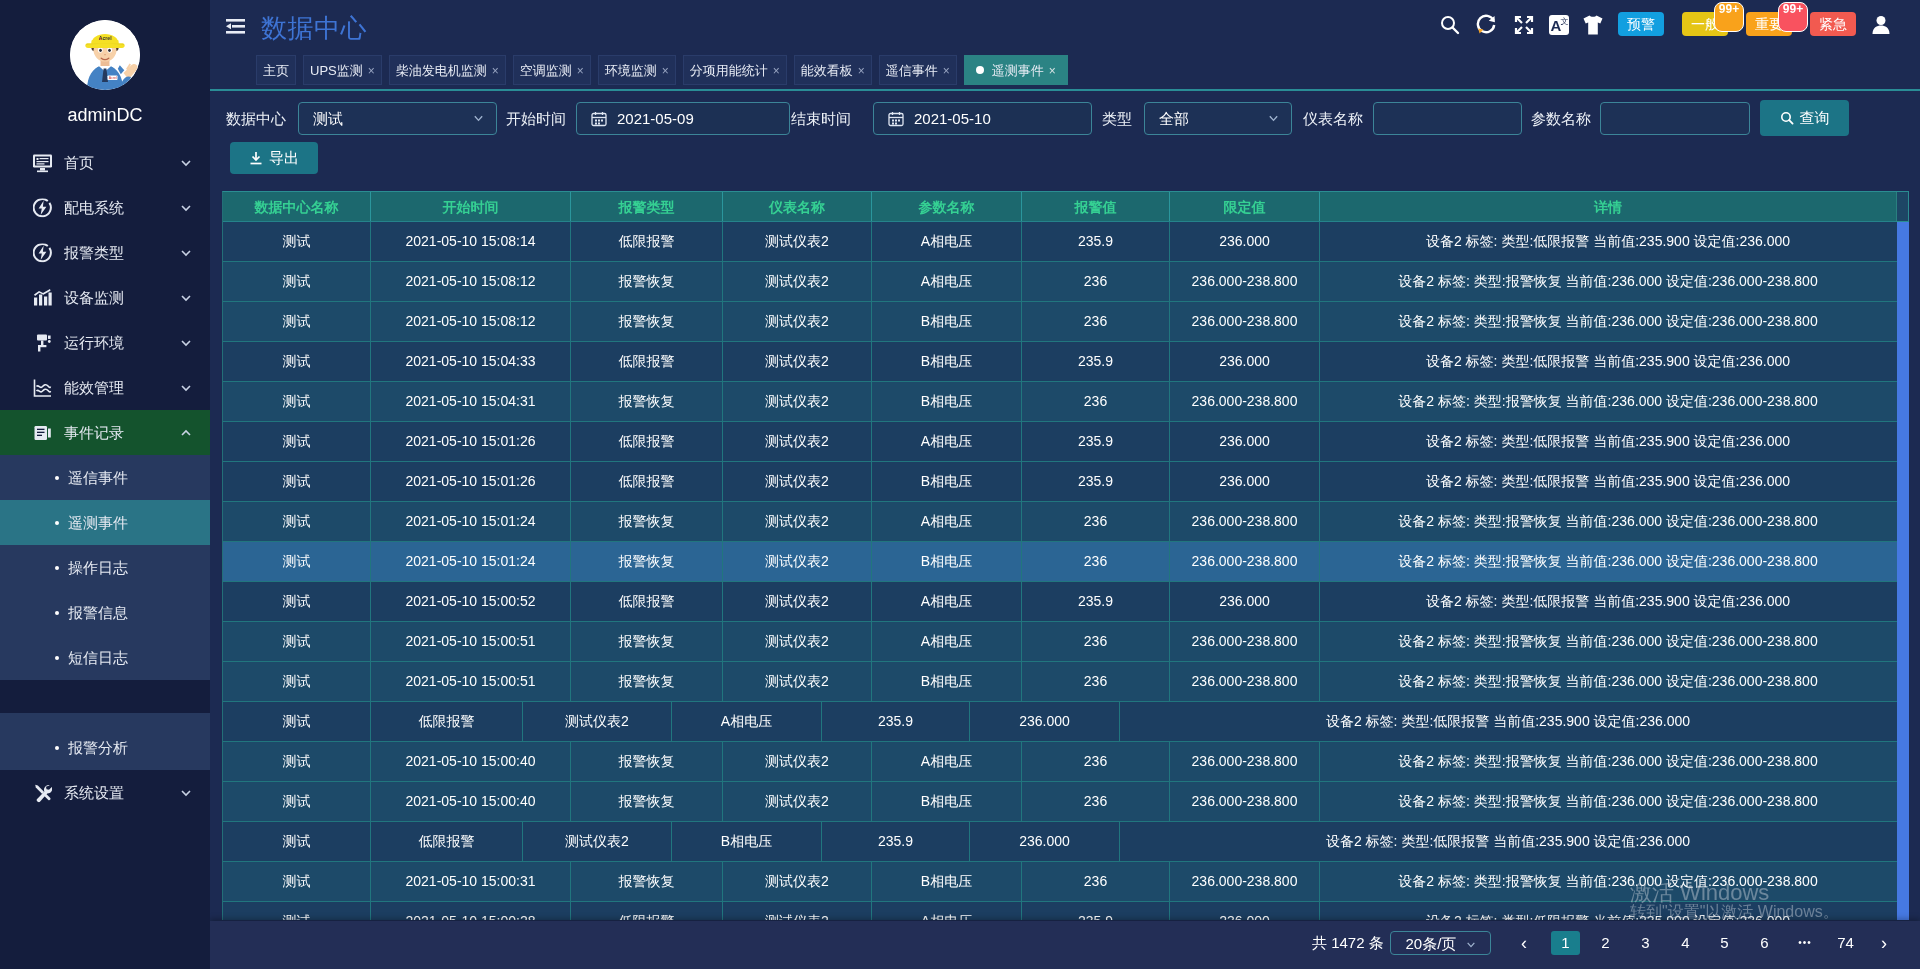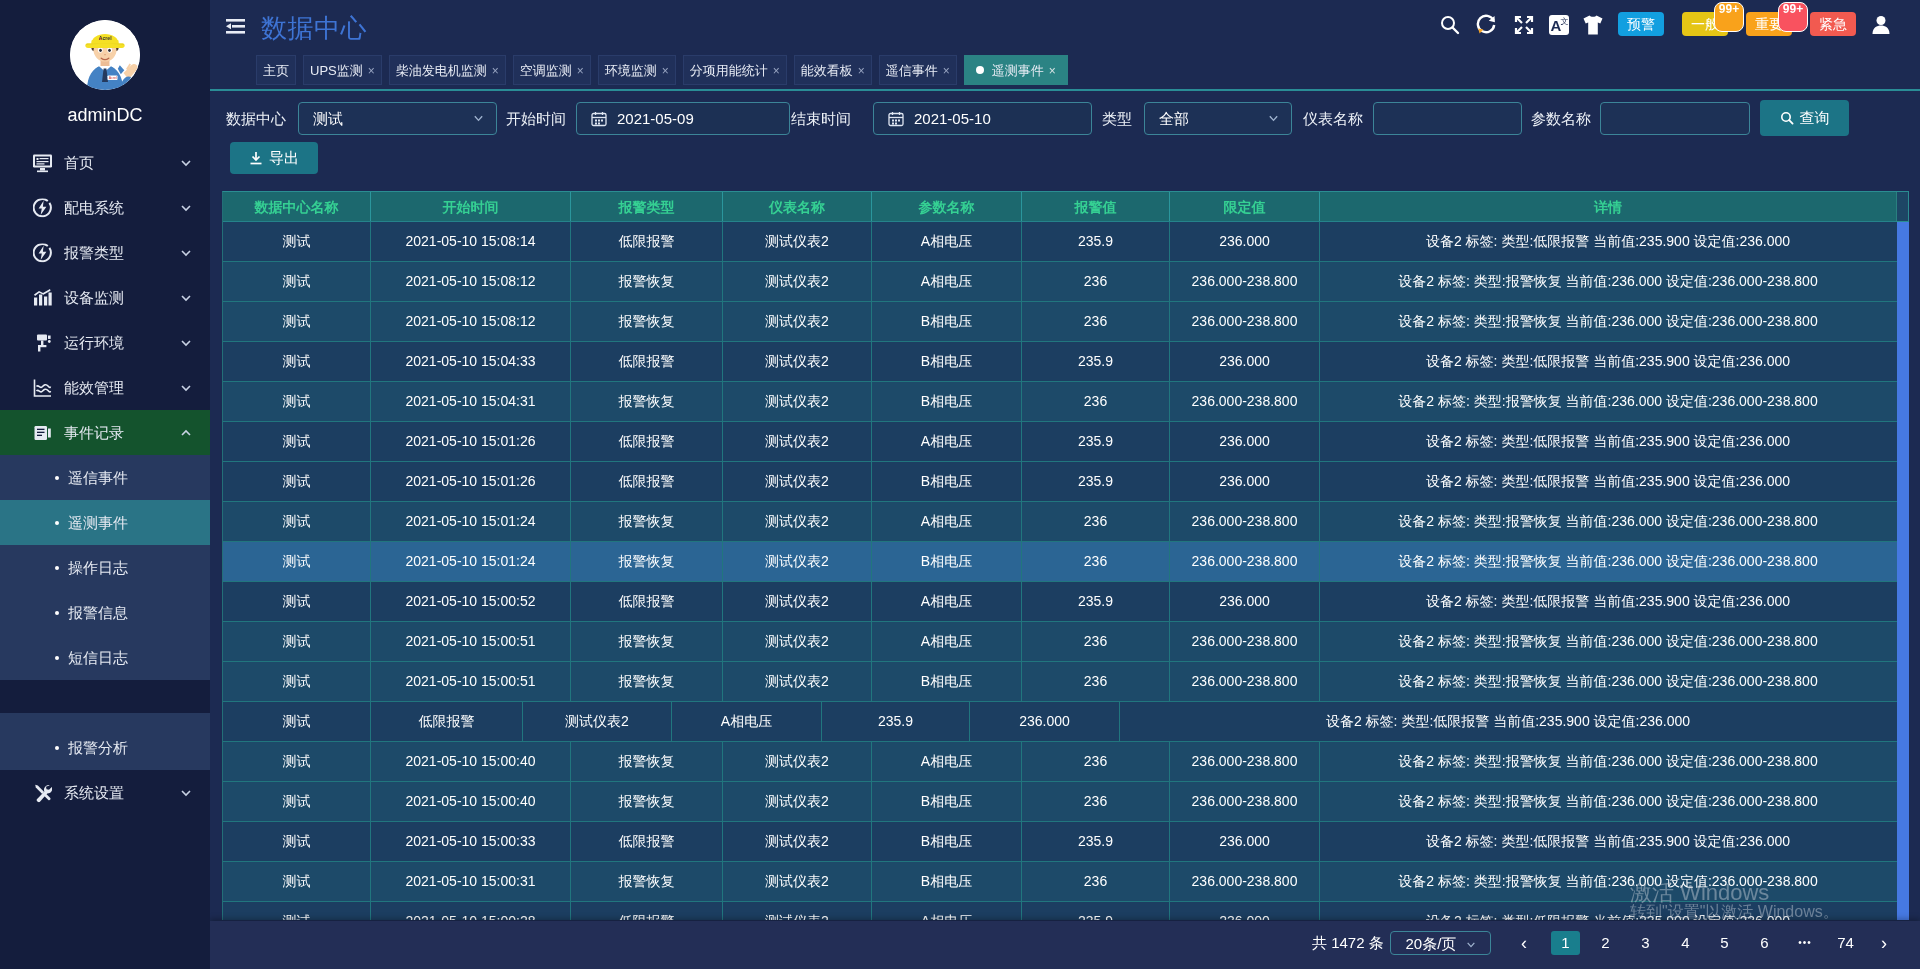--- a/index.html
+++ b/index.html
@@ -323,21 +323,20 @@
         <div class="c2">2021-05-10 15:00:40</div>
         <div class="c3">报警恢复</div>
         <div class="c4">测试仪表2</div>
         <div class="c5">B相电压</div>
         <div class="c6">236</div>
         <div class="c7">236.000-238.800</div>
         <div class="c8">设备2 标签: 类型:报警恢复 当前值:236.000 设定值:236.000-238.800</div>
       </div>
 <div class="tr lo">
         <div class="c1">测试</div>
-        <div class="c2">2021-05-10 15:00:33</div>
         <div class="c3">低限报警</div>
         <div class="c4">测试仪表2</div>
         <div class="c5">B相电压</div>
         <div class="c6">235.9</div>
         <div class="c7">236.000</div>
         <div class="c8">设备2 标签: 类型:低限报警 当前值:235.900 设定值:236.000</div>
       </div>
 <div class="tr hi">
         <div class="c1">测试</div>
         <div class="c2">2021-05-10 15:00:31</div>

